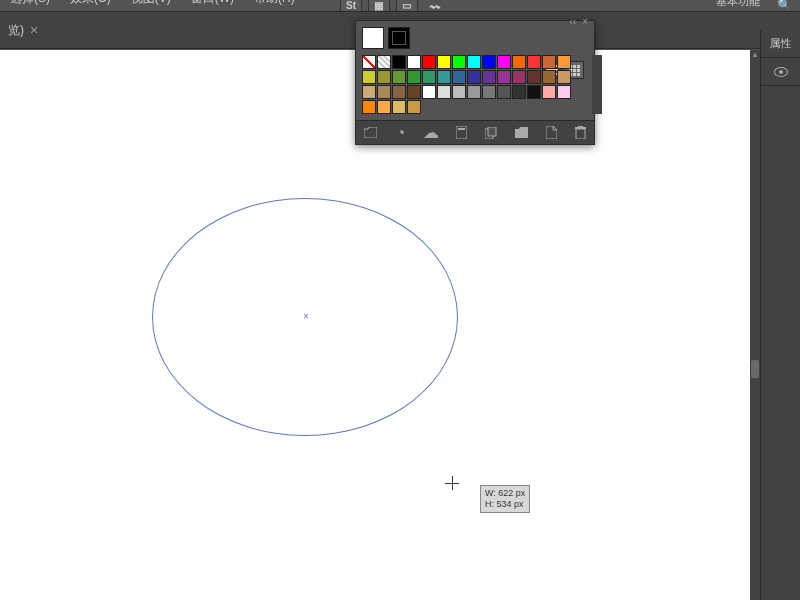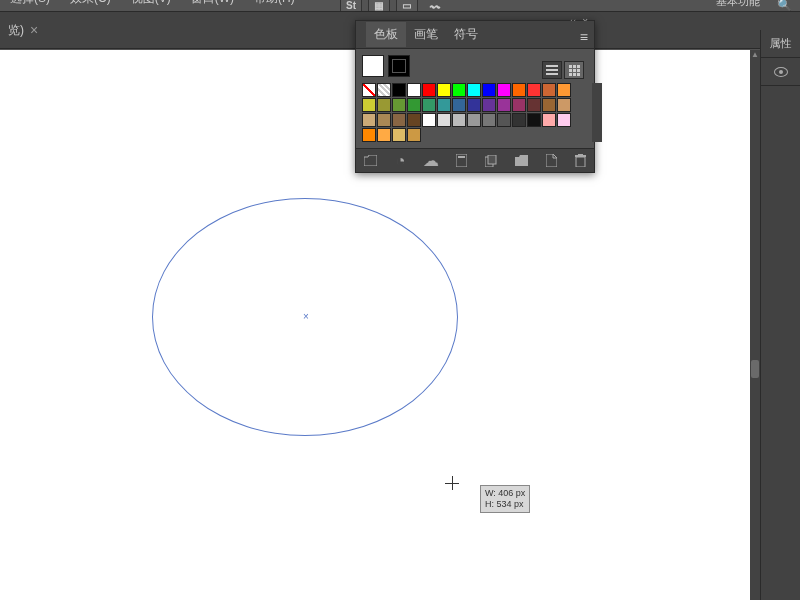--- a/index.html
+++ b/index.html
@@ -111,21 +111,21 @@
 </div>
 
 <div class="main-area">
   <div class="canvas-wrap">
     <div class="canvas">
       <div class="ellipse-shape">
         <div class="ellipse-center">×</div>
       </div>
       <div class="crosshair"></div>
       <div class="dim-tooltip">
-        <div>W: 406 px</div>
+        <div>W: 622 px</div>
         <div>H: 534 px</div>
       </div>
     </div>
     <div class="scrollbar-v">
       <div class="scrollbar-up">▲</div>
       <div class="scrollbar-thumb"></div>
     </div>
   </div>
 </div>
 
@@ -133,26 +133,20 @@
   <div class="right-sidebar-header">属性</div>
   <div class="right-sidebar-item">
     <div class="eye-icon"></div>
   </div>
 </div>
 
 <div class="swatch-panel">
   <div class="panel-controls-top">
     <span>‹‹</span>
     <span>×</span>
-  </div>
-  <div class="panel-header">
-    <div class="panel-tab active">色板</div>
-    <div class="panel-tab">画笔</div>
-    <div class="panel-tab">符号</div>
-    <div class="panel-hamburger">≡</div>
   </div>
   <div class="panel-body">
     <div class="current-colors">
       <div class="color-chip white"></div>
       <div class="color-chip black"></div>
     </div>
     <div class="view-toggle">
       <div class="view-btn">
         <div class="list-icon">
             <span></span>

